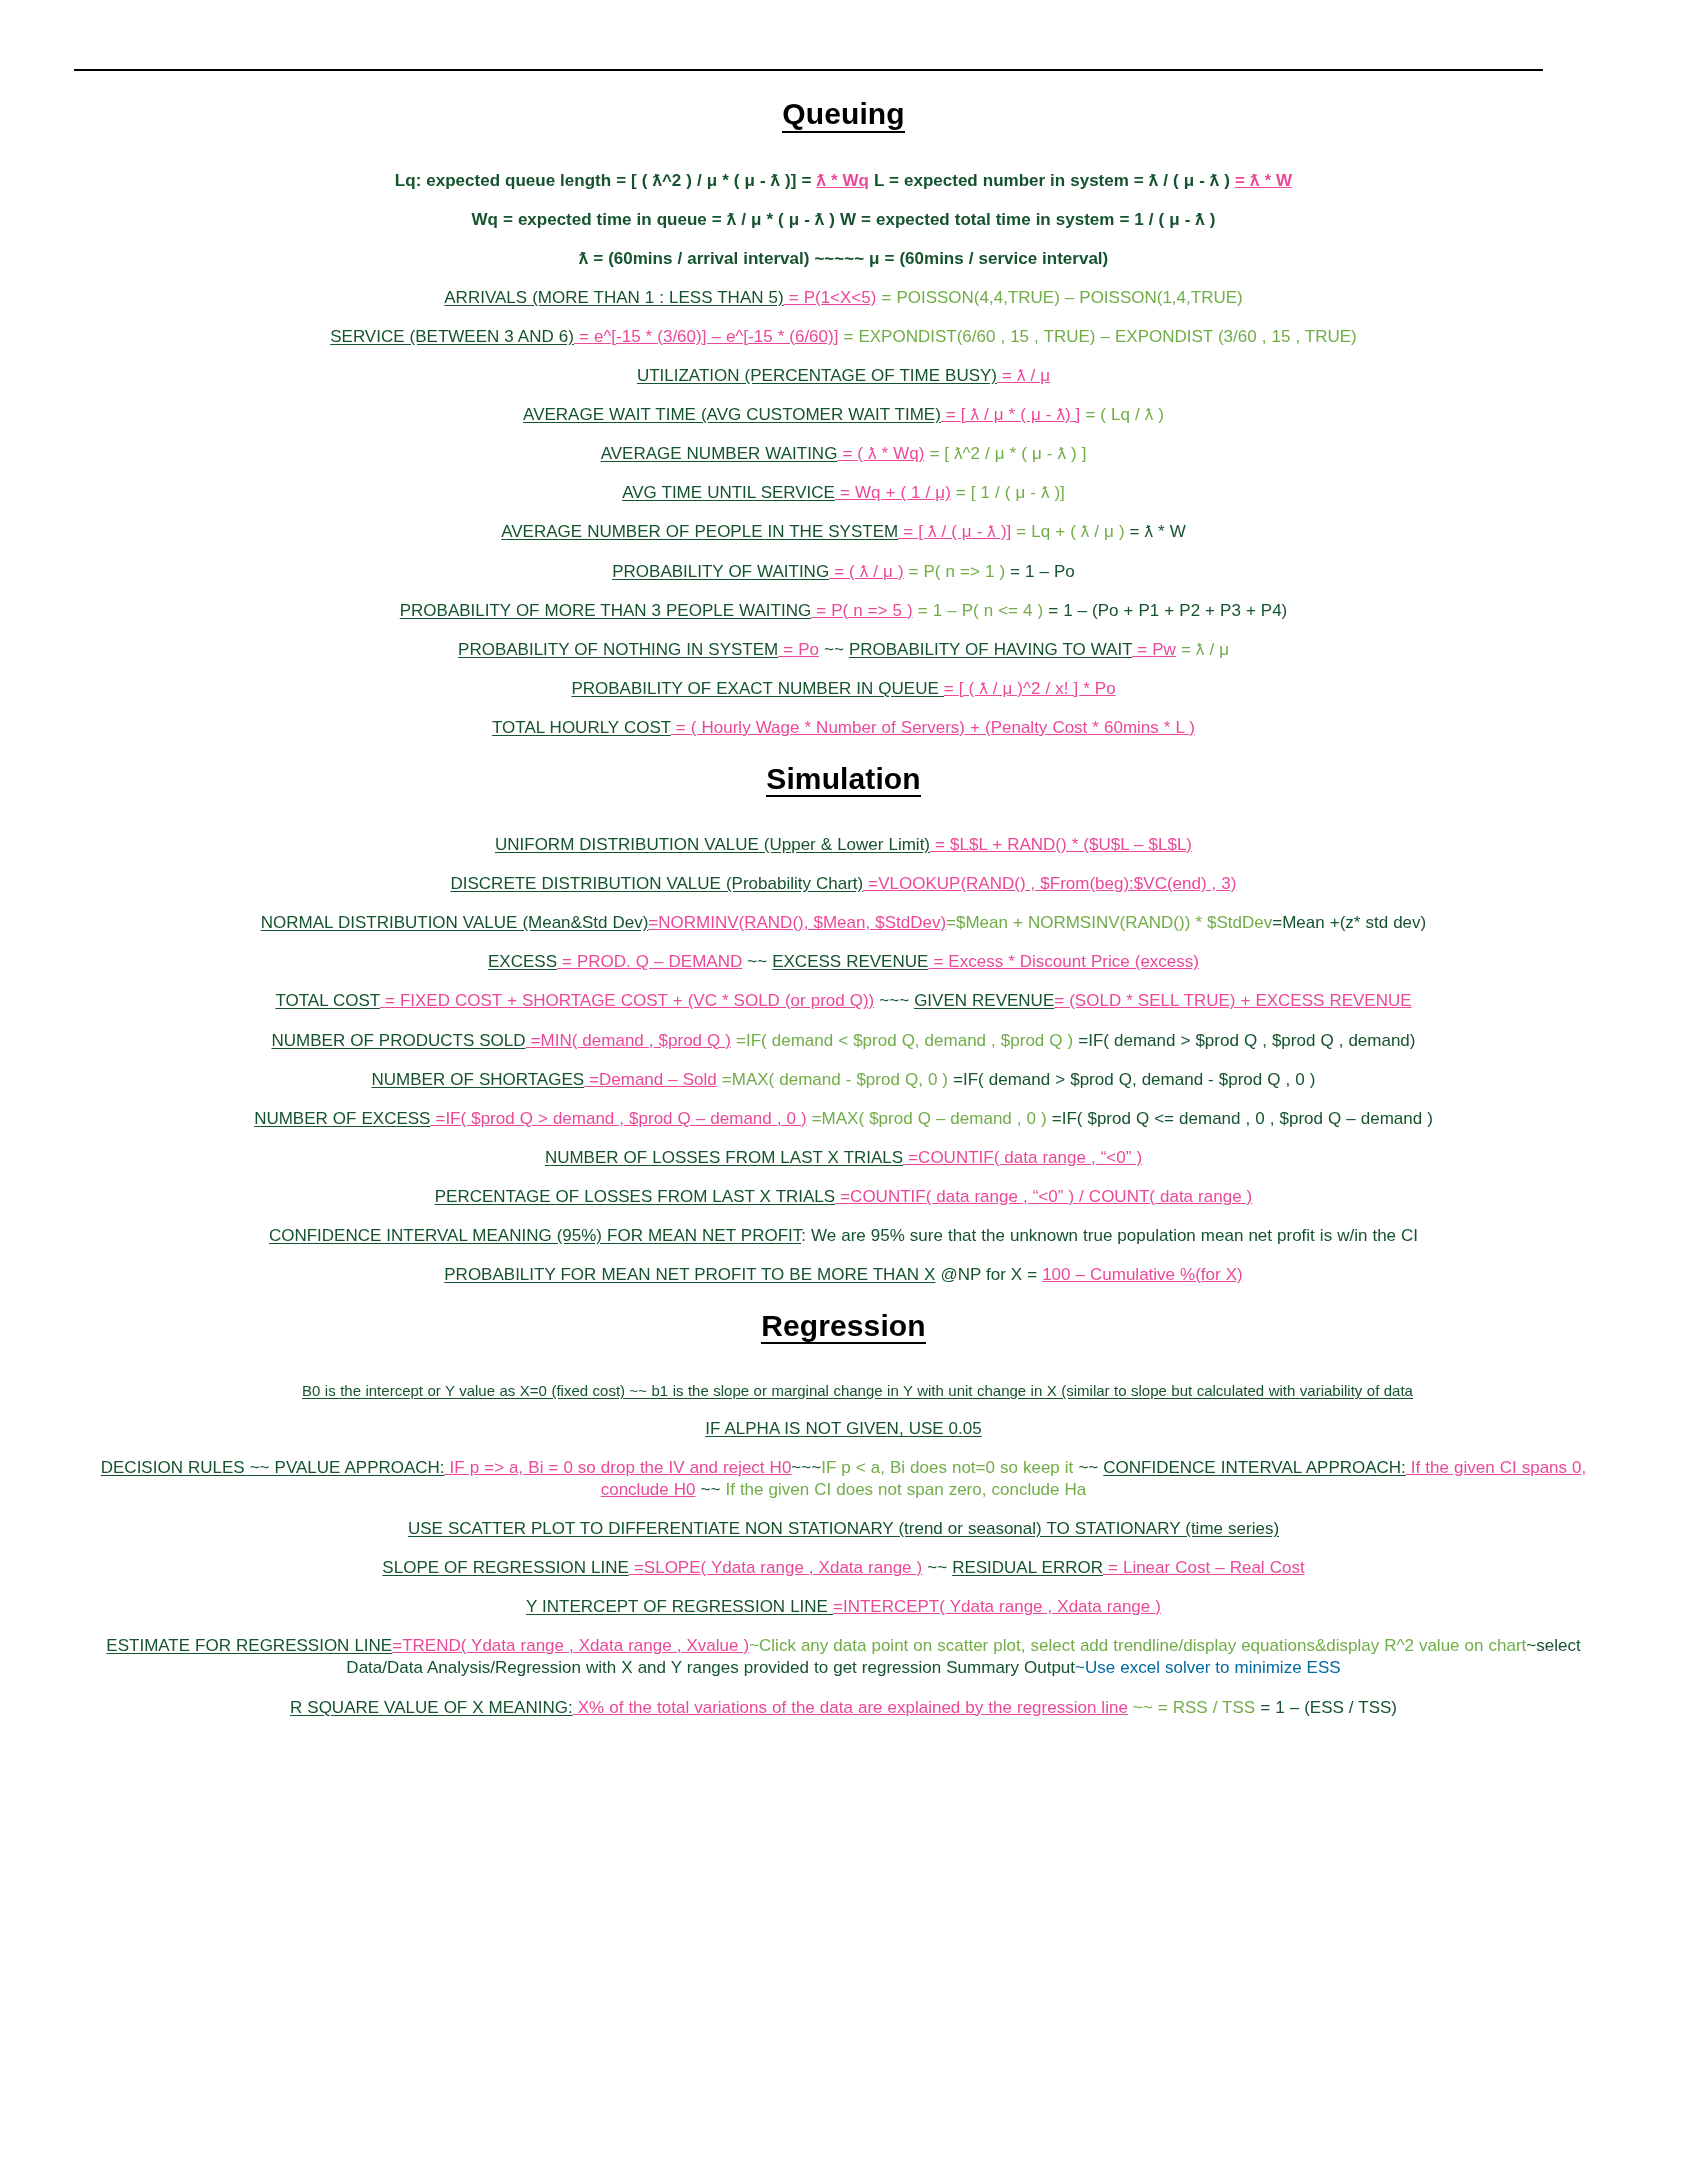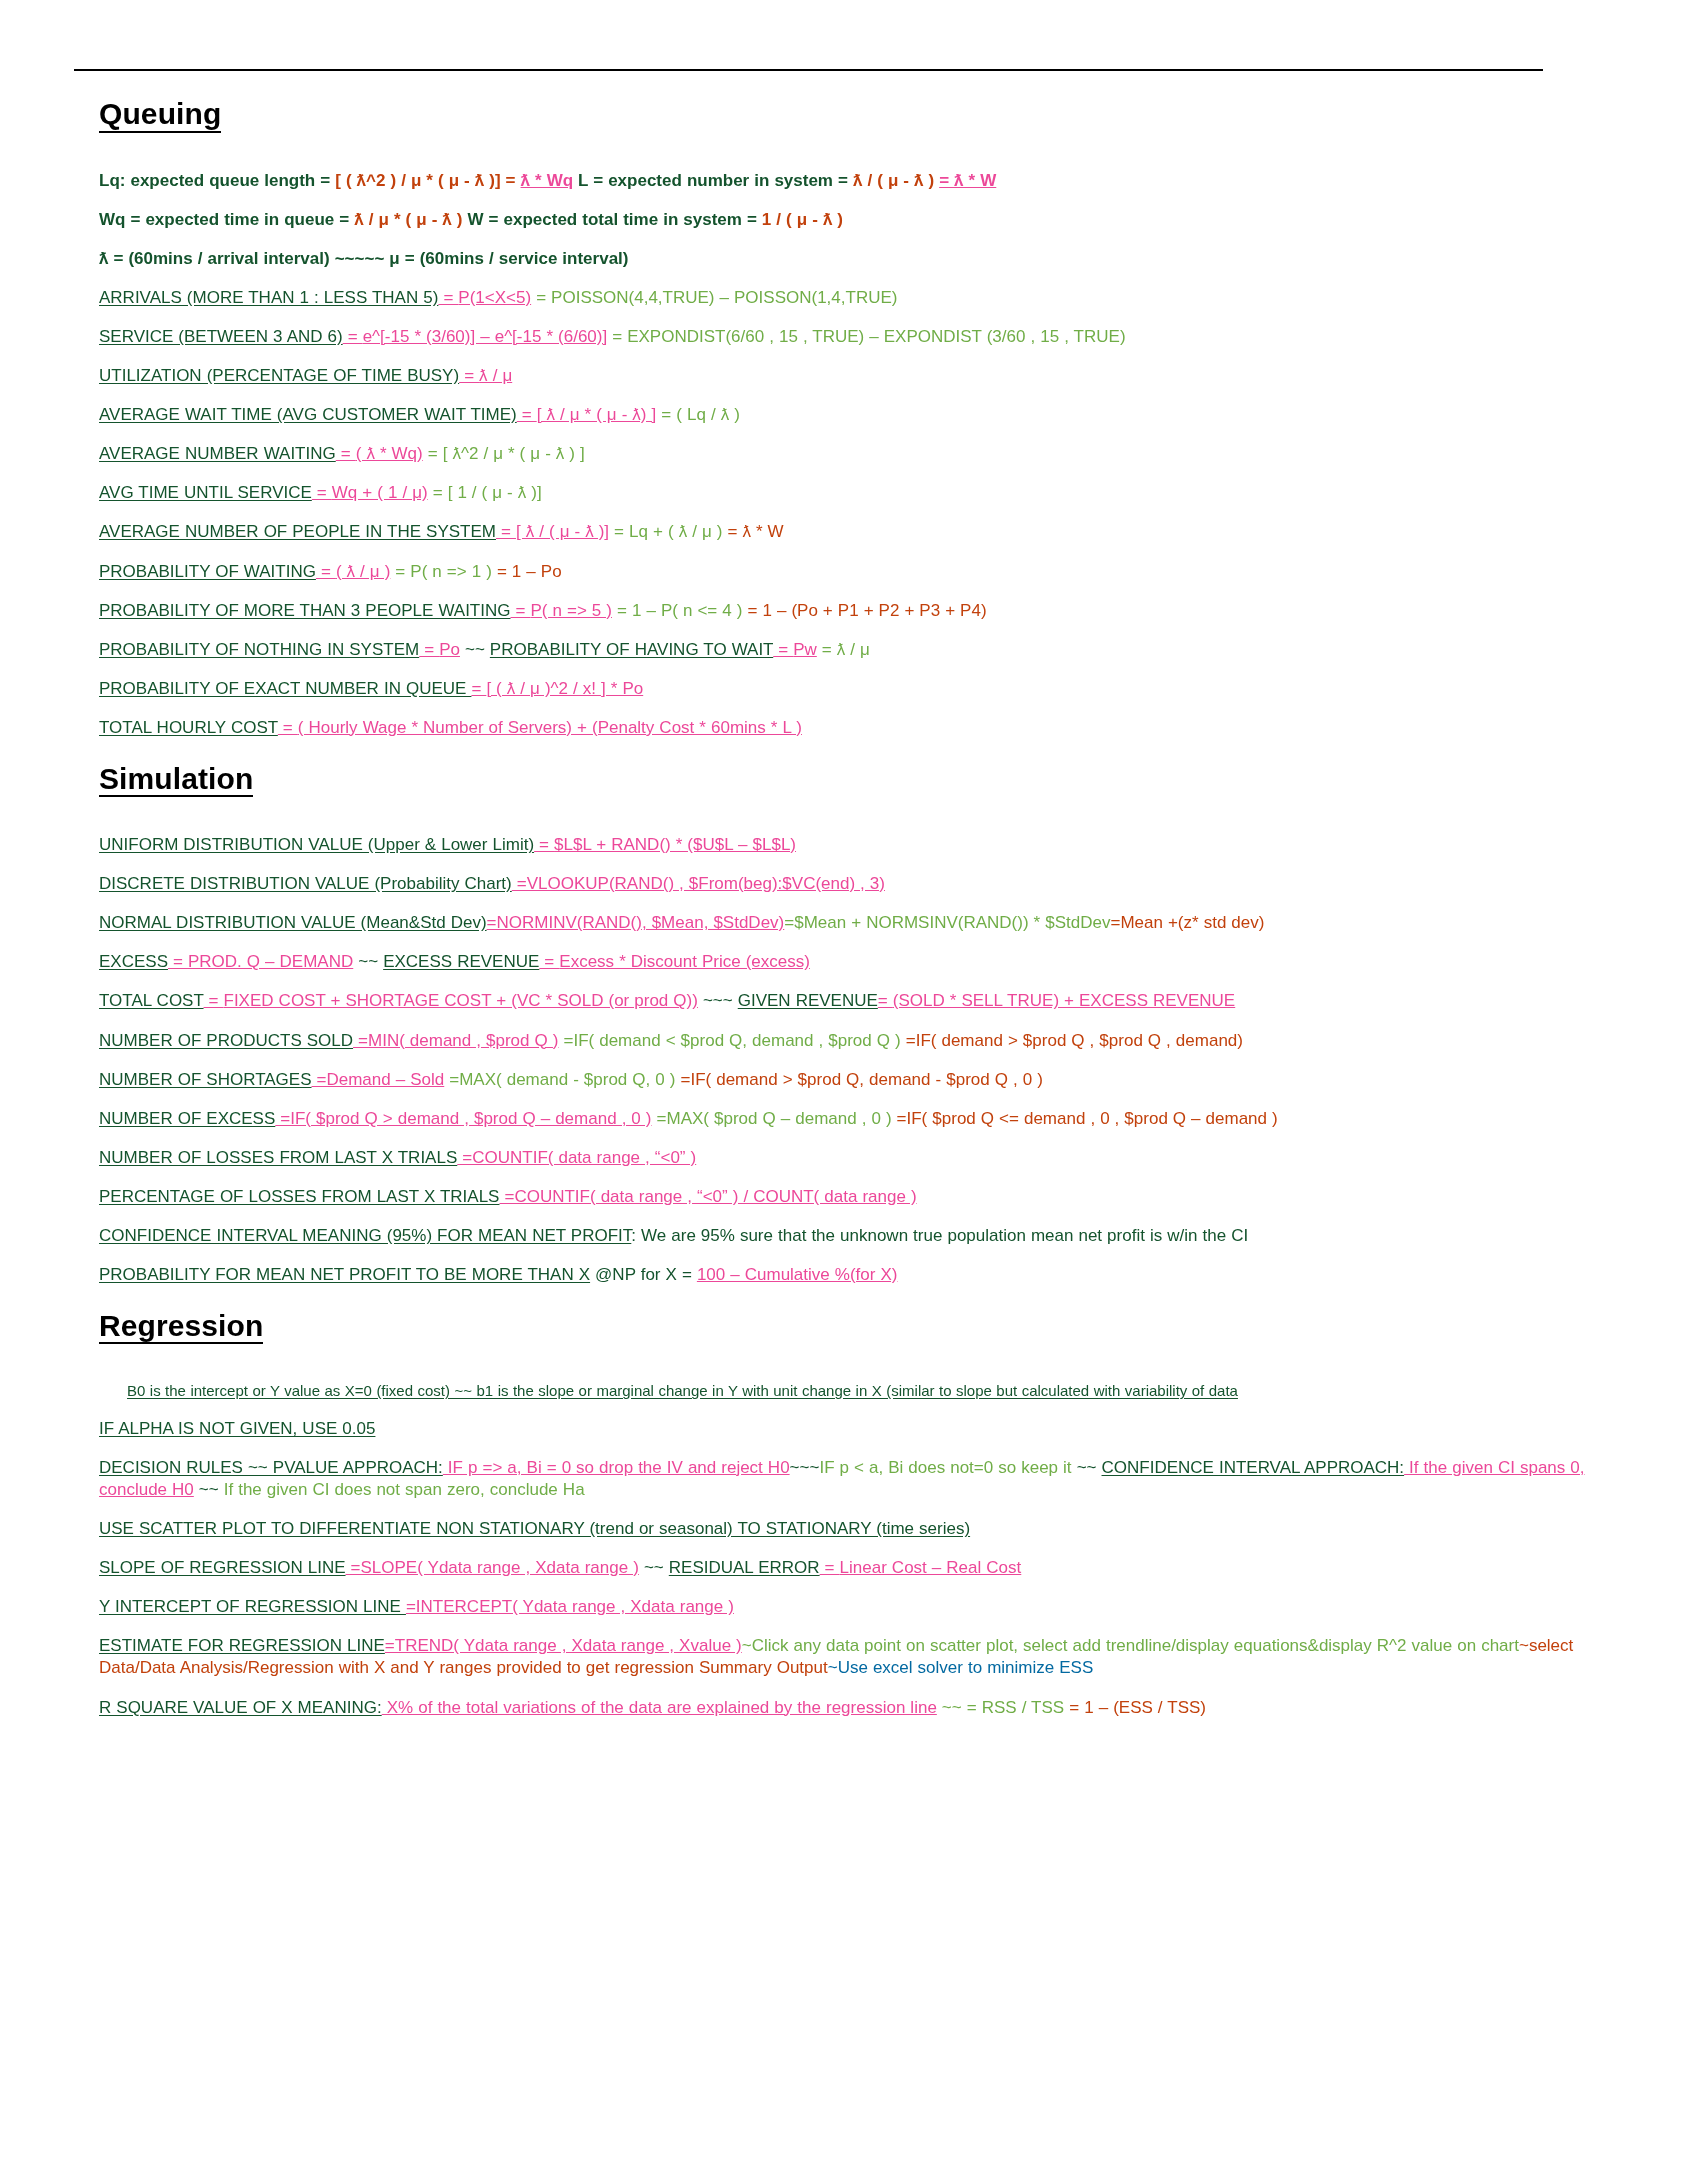--- a/index.html
+++ b/index.html
@@ -30,35 +30,35 @@
   h1.section{
     font-size:30px;
     font-weight:bold;
     margin:0 0 17px 0;
     padding:0;
     display:inline-block;
     border-bottom:2px solid #000;
     line-height:1.12;
     letter-spacing:0.1px;
   }
-  .sec-wrap{margin:0;padding:0;}
+  .sec-wrap{margin:0;padding:0;text-align:center;}
   .sec-gap-top{margin-top:22.5px;}
   .line{
     font-size:17px;
     line-height:1.30;
     margin:0 0 17px 0;
     color:#000;
     word-spacing:0.3px;
   }
   .line.bold{font-weight:bold;font-size:17px;}
   .line.small{font-size:15px;margin-left:28px;}
   .u{ text-decoration:underline; text-underline-offset:2px;}
   .blue{color:#ec4899;text-decoration:underline;}
   .green{color:#70ad47;}
-  .red{color:#c2410c;}
+  .red{color:#14532d;}
   .gold{color:#0369a1;}
   .blk{color:#14532d;}
   .title-gap{margin-top:4px;margin-bottom:20px;}
 </style>
 </head>
 <body>
 
 <div class="page">
   <div class="hdr-rule"></div>
   <div class="content" id="content">

